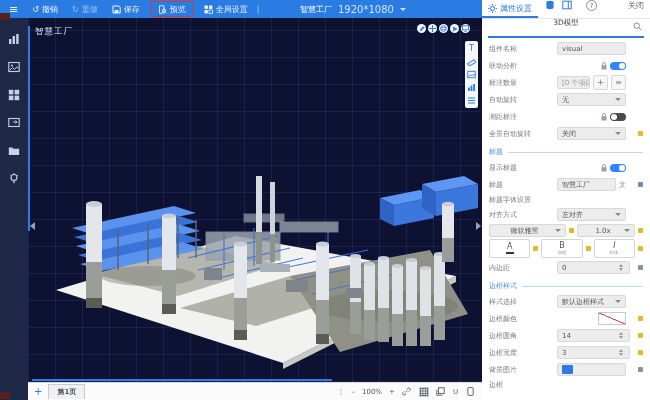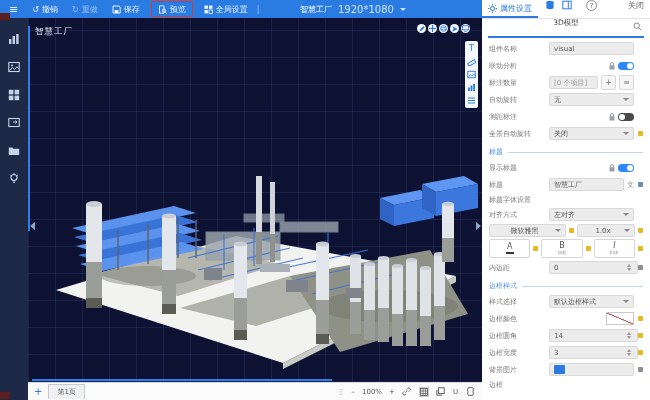--- a/index.html
+++ b/index.html
@@ -50,32 +50,32 @@
            justify-content:center;cursor:pointer;box-shadow:0 0 1px rgba(0,0,0,.5);}
   .toolstrip{position:absolute;top:23px;right:4px;width:13px;background:#f4f7fb;border-radius:2px;z-index:3;
              display:flex;flex-direction:column;align-items:center;padding:3px 0;gap:4px;box-shadow:0 0 2px rgba(0,0,0,.4);}
   .ts-ico{width:9px;height:9px;display:flex;align-items:center;justify-content:center;cursor:pointer;
           color:#2b7be0;font-size:8px;line-height:1;}
   .scene-svg{position:absolute;left:0;top:0;z-index:1;}
   
   .bottombar{position:absolute;left:28px;top:382px;width:454px;height:18px;background:#fbfbfc;
              border-top:1px solid #d8d8d8;display:flex;align-items:center;font-size:7px;color:#555;z-index:5;box-sizing:border-box;}
   .bb-add{font-size:10px;color:#2b7ce2;padding:0 6px;cursor:pointer;}
-  .bb-tab{background:#eef0f3;border:1px solid #c6cbd1;border-bottom:none;padding:2px 8px;color:#555;cursor:pointer;}
+  .bb-tab{background:#eef0f3;border:1px solid #c6cbd1;border-bottom:none;padding:2px 8px;color:#555;cursor:pointer;font-weight:bold;}
   .bb-right{margin-left:auto;display:flex;align-items:center;gap:7px;padding-right:7px;}
   .bb-ic{display:inline-flex;align-items:center;justify-content:center;width:10px;height:10px;cursor:pointer;color:#555;}
   .bb-ic.pressed{background:#e3e5e8;border:1px solid #c6cbd1;box-sizing:border-box;}
   .bb-txt{cursor:pointer;}
   
   .pbody{position:absolute;left:482px;top:18px;width:168px;height:382px;background:#fff;overflow:hidden;
          font-size:7px;color:#777;}
   .ptitle{height:18px;display:flex;justify-content:center;position:relative;color:#444;font-size:7.5px;}
   .ptitle .mag{position:absolute;right:8px;top:4px;}
   .punderline{height:2px;background:#2b7be0;margin:0 6px 3px 6px;}
-  .row{display:flex;align-items:center;height:15px;margin:2px 7px 2px 7px;}
+  .row{display:flex;align-items:center;height:15px;margin:2px 7px 2px 7px;gap:8px;}
   .lbl{width:60px;flex:none;color:#7a7a7a;white-space:nowrap;overflow:hidden;}
   .ctrl{flex:1;display:flex;align-items:center;gap:3px;min-width:0;}
   .inp,.sel{flex:1;height:13px;background:#ececec;border:1px solid #d8d8d8;border-radius:2px;
             display:flex;align-items:center;padding:0 4px;color:#555;box-sizing:border-box;min-width:0;
             white-space:nowrap;overflow:hidden;cursor:pointer;}
   .sel .sv{flex:1;overflow:hidden;white-space:nowrap;}
   .sel-caret{width:0;height:0;border-left:3px solid transparent;border-right:3px solid transparent;
              border-top:3px solid #888;flex:none;}
   .dotcol{width:9px;flex:none;display:flex;justify-content:flex-end;}
   .dot{width:5px;height:5px;border-radius:1px;background:#e6b821;}

